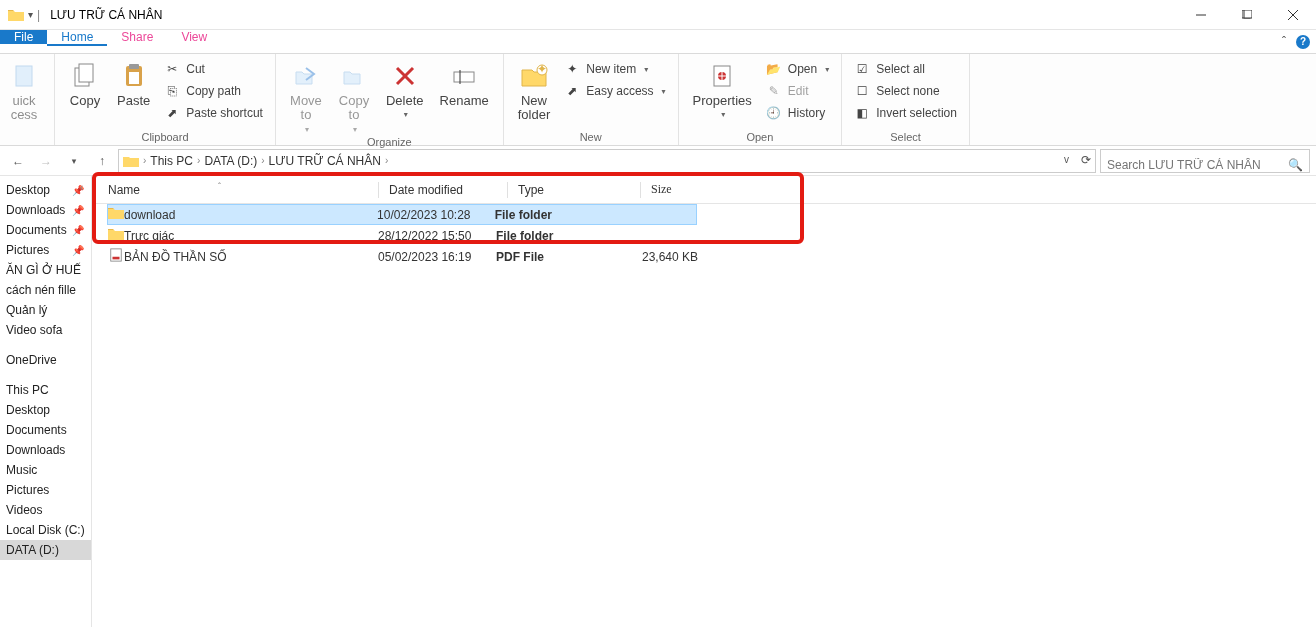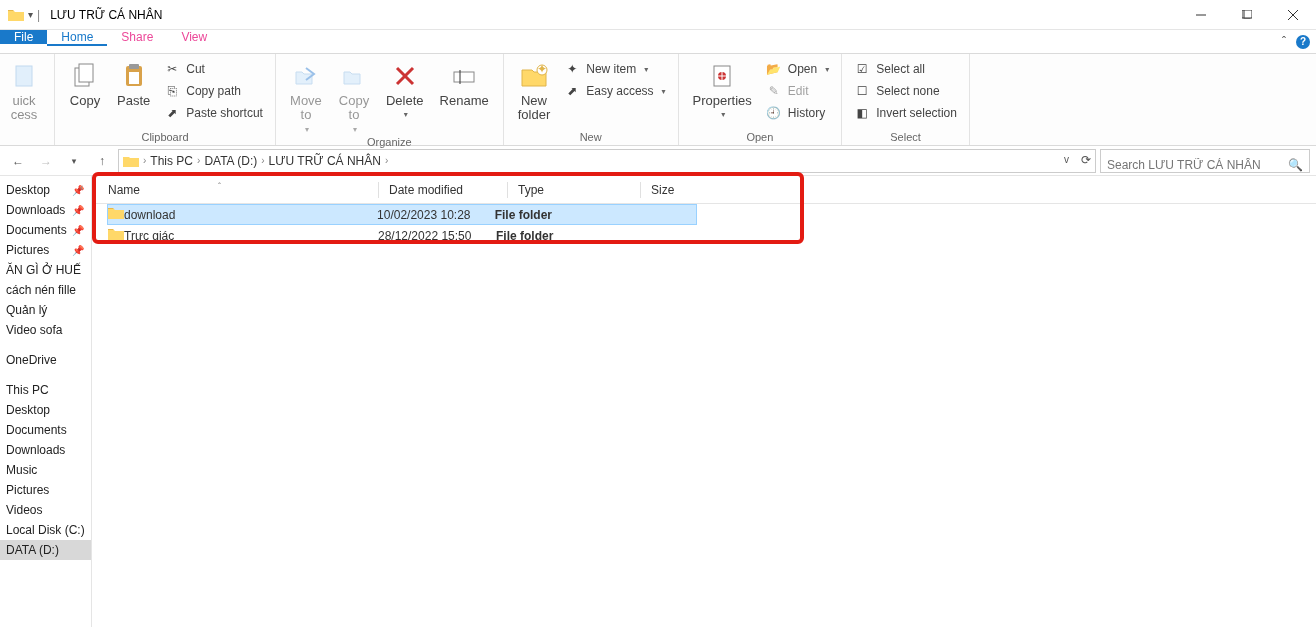--- a/index.html
+++ b/index.html
@@ -53,21 +53,21 @@
 .nav-item.selected { background: #d8d8d8; }
 .nav-item .pin { color:#888; font-size:10px; }
 .nav-sep { height: 10px; }
 
 .content { flex: 1; position: relative; }
 .col-headers { height: 28px; display: flex; align-items: center; border-bottom: 1px solid #e5e5e5; padding-left: 16px; }
 .col { font-size: 12px; color: #333; display:flex; align-items:center; position:relative; }
 .col.name { width: 270px; }
 .col.date { width: 118px; }
 .col.type { width: 122px; }
-.col.size { width: 80px; text-align:right; }
+.col.size { width: 80px; text-align:right;font-family:Liberation Serif, serif; }
 .col .sort { font-size:9px; color:#888; position:absolute; left:110px; top:-2px; }
 .col-sep { width:1px; height:16px; background:#e0e0e0; margin-right:10px; }
 
 .rows { padding-left: 16px; }
 .row { height: 21px; display: flex; align-items: center; }
 .row.selected { background: #cce8ff; border:1px solid #99d1ff; margin-left:-1px; padding-left:0; width:590px; }
 .row .cell { font-size: 12px; color: #333; }
 .row .name { width: 270px; display:flex; align-items:center; }
 .row .date { width: 118px; }
 .row .type { width: 122px; font-weight: bold; }
@@ -417,15 +417,27 @@
             <span><svg class="fico" viewBox="0 0 16 12">
                 <path d="M0 2 L6 2 L7 3 L16 3 L16 12 L0 12 Z" fill="#ffd869"></path>
                 <path d="M0 1 L5 1 L6 2 L0 2 Z" fill="#e8b84a"></path>
               </svg></span>
             <span>Trực giác</span>
           </div>
           <div class="cell date">28/12/2022 15:50</div>
           <div class="cell type">File folder</div>
           <div class="cell size"></div>
         </div>
+        <div class="row">
+          <div class="cell name">
+            <span><svg class="fico" viewBox="0 0 14 16">
+                <rect x="1" y="1" width="12" height="14" fill="#fff" stroke="#888"></rect>
+                <rect x="3" y="10" width="8" height="3" fill="#c33"></rect>
+              </svg></span>
+            <span>BẢN ĐỒ THẦN SỐ</span>
+          </div>
+          <div class="cell date">05/02/2023 16:19</div>
+          <div class="cell type">PDF File</div>
+          <div class="cell size">23,640 KB</div>
+        </div>
       </div>
   </div>
 </div>
 
 </body></html>

